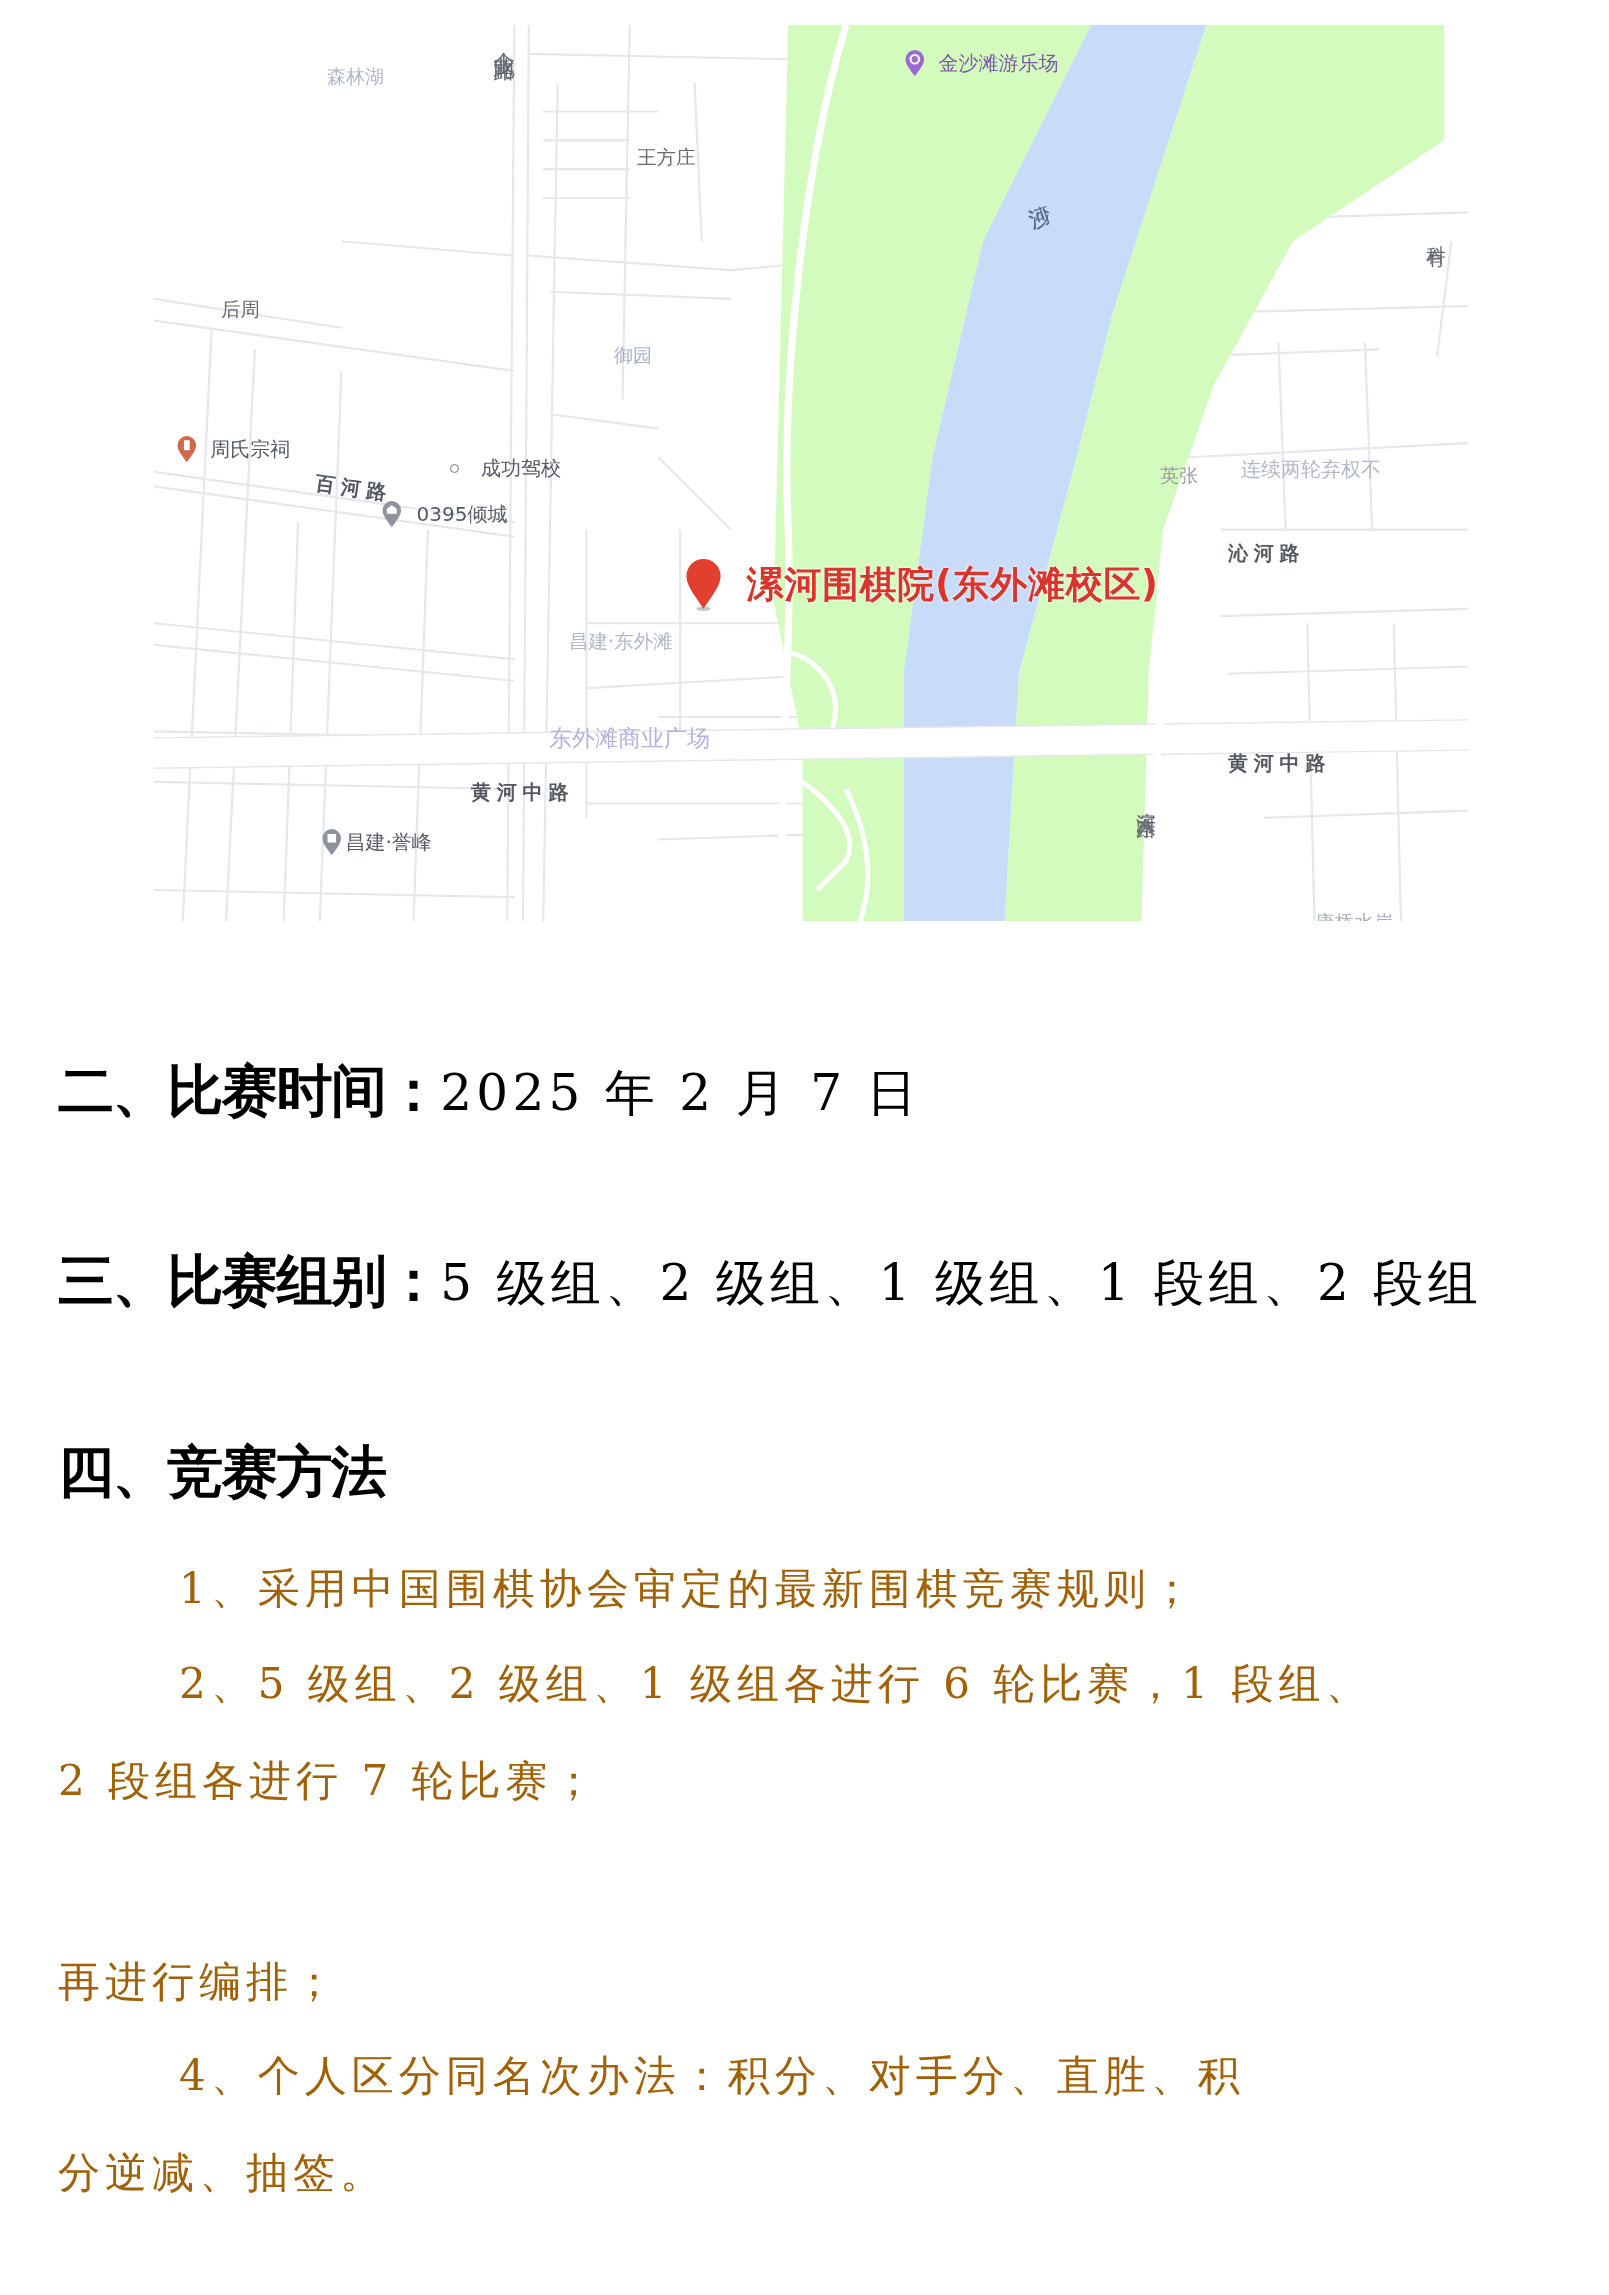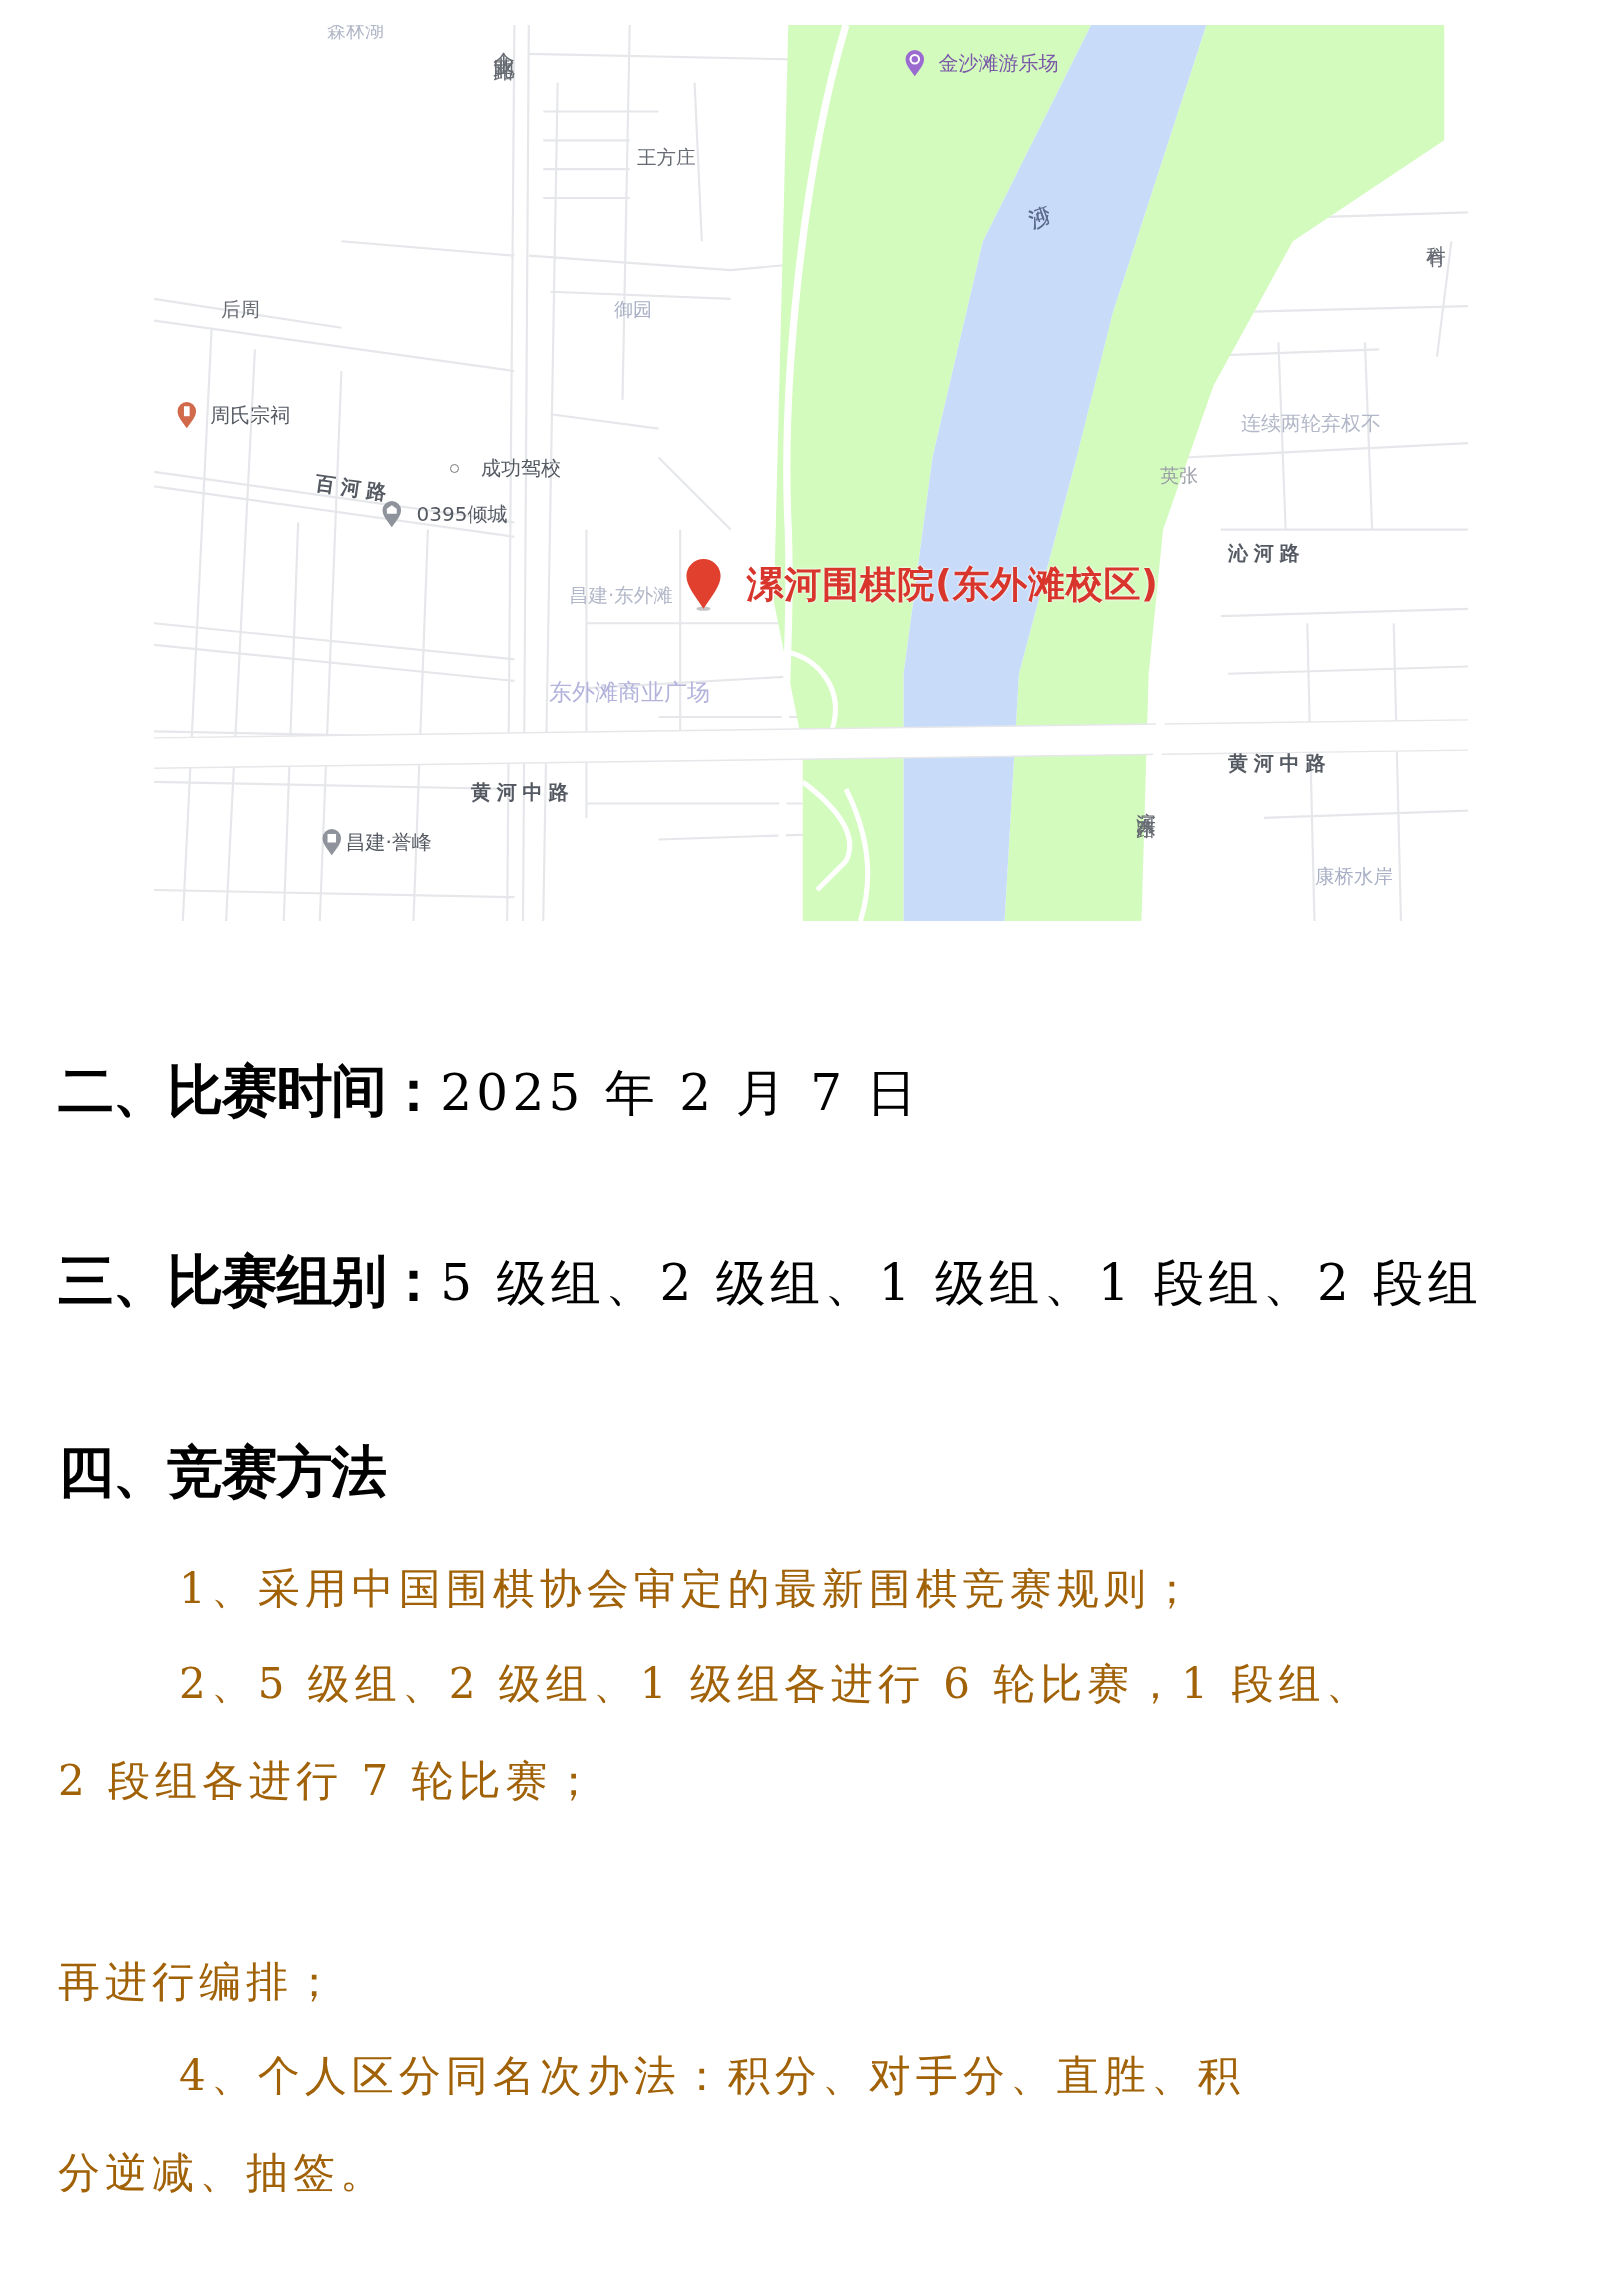--- a/index.html
+++ b/index.html
@@ -2,21 +2,21 @@
 <html style="font-size:11.5px"><head>
 <meta charset="utf-8">
 <style>
   html, body { margin: 0; padding: 0; background: #ffffff; }
   body { width: 1609px; height: 2295px; position: relative; overflow: hidden; font-family: "DejaVu Sans", sans-serif; }
 
   
   .map { position: absolute; left: 154px; top: 25px; width: 1314px; height: 896px; background: #ffffff; overflow: hidden; }
   .map svg.base { position: absolute; left: 0; top: 0; }
   .lbl { position: absolute; white-space: nowrap; line-height: 1; }
-  .lbl-faint { color: #b3b8c8; font-size: 19px; }
+  .lbl-faint { color: #b3b8c8; font-size: 19px; margin-top: 46px; }
   .lbl-gray { color: #666a72; font-size: 19.5px; }
   .lbl-road { color: #555a62; font-size: 20px; letter-spacing: 5.8px; font-weight: bold; }
   .lbl-vert { writing-mode: vertical-rl; text-orientation: upright; letter-spacing: 2.9px; }
   .lbl-river { color: #5a6a8c; font-size: 21.6px; transform: rotate(-20deg); }
   .poi { position: absolute; display: flex; align-items: center; gap: 13px; white-space: nowrap; }
   .poi .pin { width: 21.6px; height: 27px; display: inline-block; }
   .poi .txt { font-size: 20px; color: #555a62; }
   .main-marker { position: absolute; display: flex; align-items: center; gap: 24.5px; white-space: nowrap; }
   .main-marker .txt { font-size: 37px; font-weight: bold; color: #d8362c; letter-spacing: 0.7px; text-shadow: 0 0 1.4px #fff, 0 0 2.9px #fff; }
   .sec-head { position: absolute; left: 58px; font-family: "DejaVu Sans", sans-serif; font-weight: bold; font-size: 56px; color: #000; white-space: nowrap; letter-spacing: -1.4px; }
@@ -135,21 +135,21 @@
   <div class="lbl lbl-faint" style="left:1161px;top:842px;font-size:19.5px;color:#a9b0c6;">康桥水岸</div>
 
   <div class="poi" style="left:750px;top:25px;">
     <svg class="pin" viewBox="0 0 30 38">
       <path d="M15 37 C7 26 2 20 2 13 A13 13 0 0 1 28 13 C28 20 23 26 15 37 Z" fill="#9a6ad0"></path>
       <circle cx="15" cy="13" r="6" fill="none" stroke="#fff" stroke-width="3"></circle>
     </svg>
     <span class="txt" style="color:#7a5aa8;">金沙滩游乐场</span>
   </div>
 
-  <div class="poi" style="left:21.6px;top:377px;">
+  <div class="poi" style="left:21.6px;top:411px;">
     <svg class="pin" viewBox="0 0 30 38">
       <path d="M15 37 C7 26 2 20 2 13 A13 13 0 0 1 28 13 C28 20 23 26 15 37 Z" fill="#d06a4a"></path>
       <rect x="11" y="6" width="8" height="14" fill="#fff"></rect>
     </svg>
     <span class="txt">周氏宗祠</span>
   </div>
 
   <div class="poi" style="left:296px;top:430px;">
     <span style="width:7.2px;height:7.2px;border:1.4px solid #777;border-radius:50%;display:inline-block;margin-right:8.7px;"></span>
     <span class="txt">成功驾校</span>

